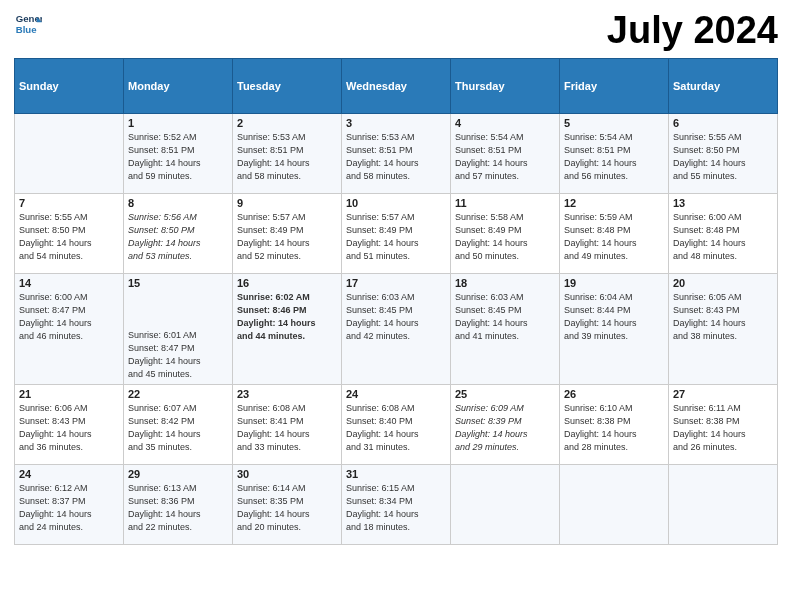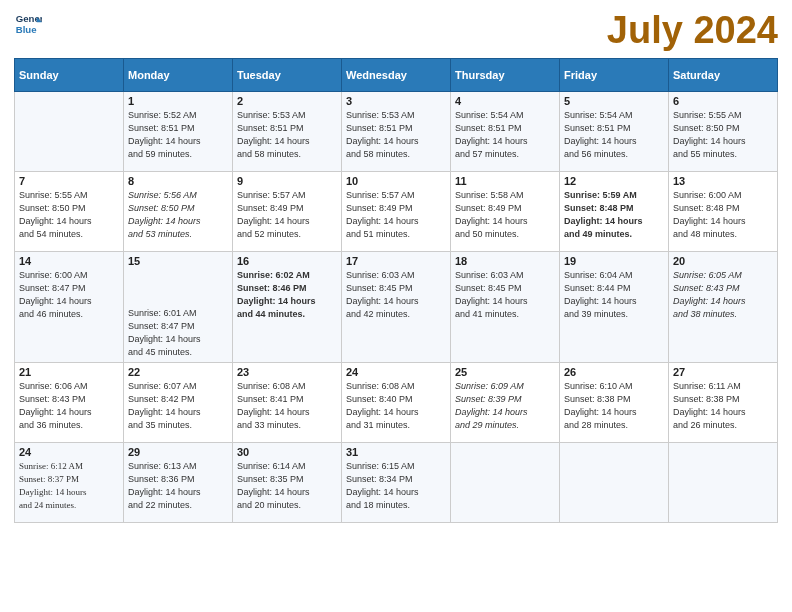--- a/index.html
+++ b/index.html
@@ -30,40 +30,40 @@
       width: 28px;
       height: 28px;
       margin-right: 2px;
     }
     .title-block {
       text-align: right;
     }
     .calendar-title {
       font-size: 38px;
       font-weight: bold;
-      color: #a16207;
+      color: #000000;
       line-height: 1.1;
     }
     .calendar-subtitle {
       font-size: 15px;
       color: #333;
       margin-top: 2px;
     }
     table {
       width: 100%;
       border-collapse: collapse;
       table-layout: fixed;
       font-size: 9.5px;
     }
     thead th {
       background: #2a7ab8;
       color: #fff;
       font-weight: bold;
       font-size: 11px;
-      padding: 10px 4px;
+      padding: 21px 4px;
       text-align: left;
       border: 1px solid #1a5a90;
     }
     tbody td {
       vertical-align: top;
       border: 1px solid #ccc;
       padding: 3px 4px;
       height: 80px;
     }
     tbody tr:nth-child(odd) td {
@@ -194,21 +194,21 @@
           </td>
           <td>
             <span class="day-number">11</span>
             <div class="day-info" style="white-space: pre-line;">Sunrise: 5:58 AM
 Sunset: 8:49 PM
 Daylight: 14 hours
 and 50 minutes.</div>
           </td>
           <td>
             <span class="day-number">12</span>
-            <div class="day-info" style="white-space: pre-line; font-weight: bold;">Sunrise: 5:59 AM
+            <div class="day-info" style="white-space: pre-line;">Sunrise: 5:59 AM
 Sunset: 8:48 PM
 Daylight: 14 hours
 and 49 minutes.</div>
           </td>
           <td>
             <span class="day-number">13</span>
             <div class="day-info" style="white-space: pre-line;">Sunrise: 6:00 AM
 Sunset: 8:48 PM
 Daylight: 14 hours
 and 48 minutes.</div>
@@ -252,21 +252,21 @@
           </td>
           <td>
             <span class="day-number">19</span>
             <div class="day-info" style="white-space: pre-line;">Sunrise: 6:04 AM
 Sunset: 8:44 PM
 Daylight: 14 hours
 and 39 minutes.</div>
           </td>
           <td>
             <span class="day-number">20</span>
-            <div class="day-info" style="white-space: pre-line; font-style: italic;">Sunrise: 6:05 AM
+            <div class="day-info" style="white-space: pre-line;">Sunrise: 6:05 AM
 Sunset: 8:43 PM
 Daylight: 14 hours
 and 38 minutes.</div>
           </td>
         </tr>
         <tr>
           <td>
             <span class="day-number">21</span>
             <div class="day-info" style="white-space: pre-line;">Sunrise: 6:06 AM
 Sunset: 8:43 PM
@@ -312,21 +312,21 @@
             <span class="day-number">27</span>
             <div class="day-info" style="white-space: pre-line;">Sunrise: 6:11 AM
 Sunset: 8:38 PM
 Daylight: 14 hours
 and 26 minutes.</div>
           </td>
         </tr>
         <tr>
           <td>
             <span class="day-number">24</span>
-            <div class="day-info" style="white-space: pre-line; font-family: Liberation Serif, serif;">Sunrise: 6:12 AM
+            <div class="day-info" style="white-space: pre-line;">Sunrise: 6:12 AM
 Sunset: 8:37 PM
 Daylight: 14 hours
 and 24 minutes.</div>
           </td>
           <td>
             <span class="day-number">29</span>
             <div class="day-info" style="white-space: pre-line;">Sunrise: 6:13 AM
 Sunset: 8:36 PM
 Daylight: 14 hours
 and 22 minutes.</div>

